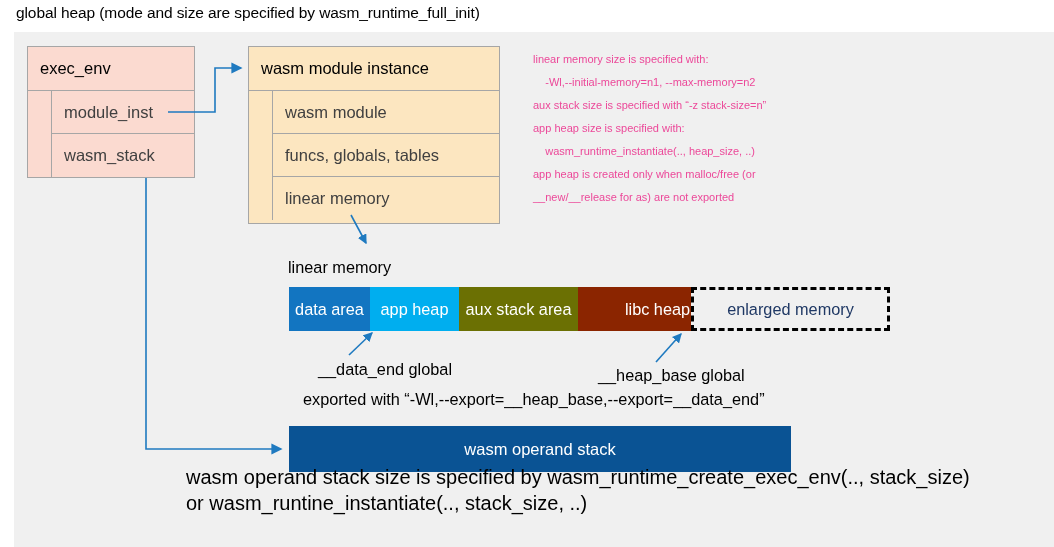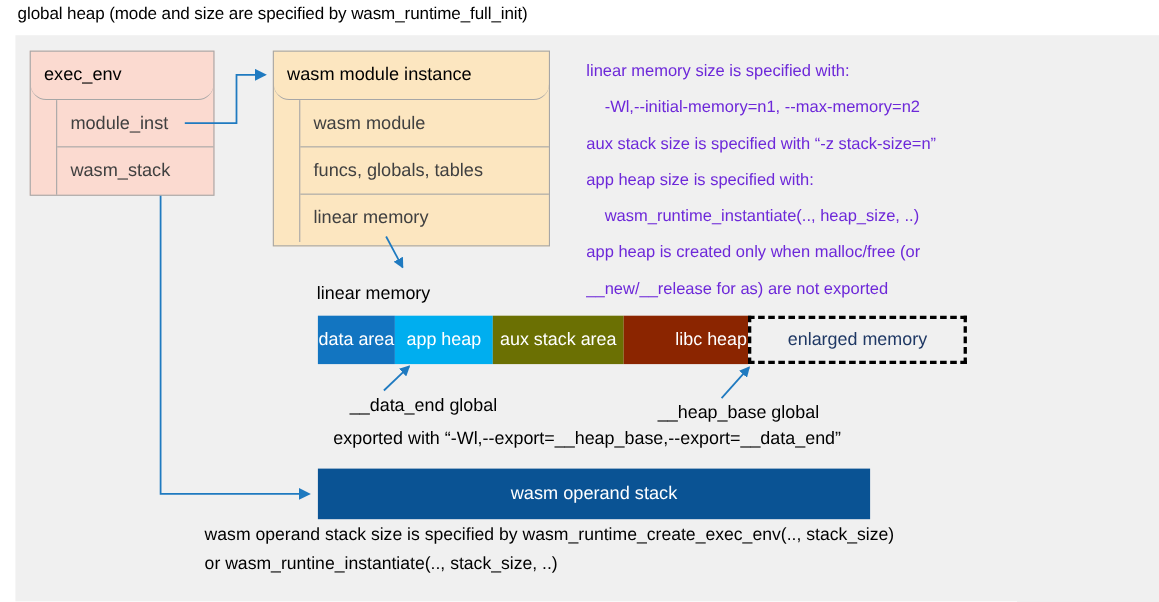--- a/index.html
+++ b/index.html
@@ -48,21 +48,20 @@
   }
   .box .hdr {
     box-sizing: border-box;
     width: 100%;
     border-bottom: 1px solid #a6a6a6;
     display: flex;
     align-items: center;
     padding-left: 12px;
     font-size: 16.5px;
     color: #000000;
-    border-radius: 14px;
   }
   .box .body {
     display: flex;
     width: 100%;
   }
   .box .gutter {
     box-sizing: border-box;
     flex: 0 0 auto;
     border-right: 1px solid #a6a6a6;
   }
@@ -91,23 +90,23 @@
   .box-wmi .hdr { height: 44px; }
   .box-wmi .gutter { width: 24px; }
   .box-wmi .row { height: 43px; }
 
   
   .note-right {
     position: absolute;
     left: 533px;
     top: 48px;
     width: 505px;
-    font-size: 15px;
-    line-height: 33px;
-    color: #6d28d9;
+    font-size: 11px;
+    line-height: 23px;
+    color: #ec4899;
     white-space: pre;
   }
 
   
   .lm-label {
     position: absolute;
     left: 288px;
     top: 258px;
     font-size: 16.3px;
     color: #000000;
@@ -155,22 +154,22 @@
     background: #0a5394;
     display: flex;
     align-items: center;
     justify-content: center;
     color: #ffffff;
     font-size: 16.5px;
   }
   .note-bottom {
     position: absolute;
     left: 186px;
-    top: 474px;
-    font-size: 16px;
+    top: 464px;
+    font-size: 20px;
     line-height: 26px;
     color: #000000;
     white-space: pre;
   }
 
   
   .wires {
     position: absolute;
     left: 0;
     top: 0;
@@ -214,21 +213,21 @@
   <div class="note-right">linear memory size is specified with:
     -Wl,--initial-memory=n1, --max-memory=n2
 aux stack size is specified with “-z stack-size=n”
 app heap size is specified with:
     wasm_runtime_instantiate(.., heap_size, ..)
 app heap is created only when malloc/free (or
 __new/__release for as) are not exported</div>
 
   <div class="lm-label">linear memory</div>
   <div class="lm-bar">
-    <div class="lm-seg" style="width: 70px; background: rgb(18, 117, 193);">data area</div>
+    <div class="lm-seg" style="width: 81px; background: rgb(18, 117, 193);">data area</div>
     <div class="lm-seg" style="width: 89px; background: rgb(0, 174, 239);">app heap</div>
     <div class="lm-seg" style="width: 119px; background: rgb(107, 112, 3);">aux stack area</div>
     <div class="lm-seg" style="width: 113px; background: rgb(139, 37, 0); padding-left: 46px;">libc heap</div>
     <div class="lm-seg dashed" style="width: 199px; color: rgb(31, 56, 100);">enlarged memory</div>
   </div>
 
   <div class="ann ann-data-end">__data_end global</div>
   <div class="ann ann-heap-base">__heap_base global</div>
   <div class="ann ann-exported">exported with “-Wl,--export=__heap_base,--export=__data_end”</div>
 

